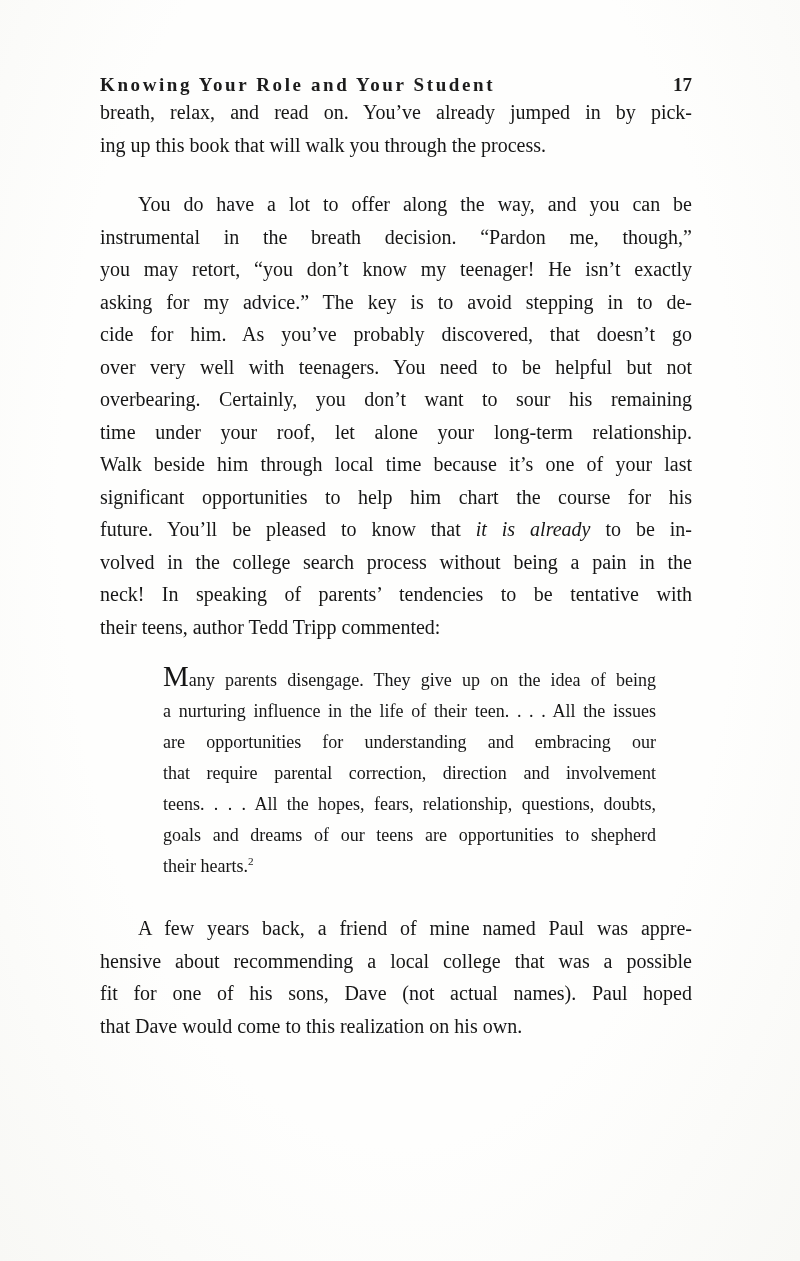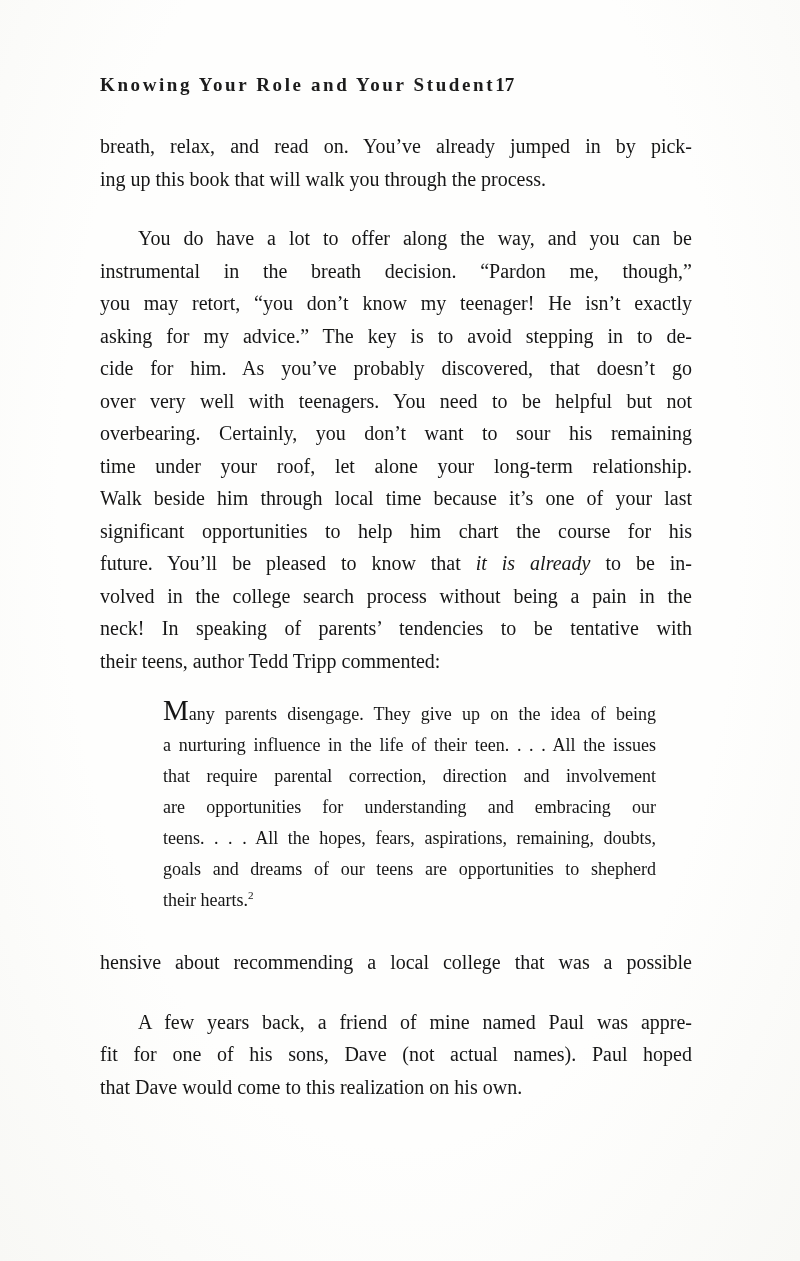--- a/index.html
+++ b/index.html
@@ -22,23 +22,22 @@
 
   .content {
     position: absolute;
     left: 100px;
     top: 74px;
     width: 592px;
   }
 
   .running-header {
     display: flex;
-    justify-content: flex-start;
+    justify-content: space-between;
     align-items: baseline;
-    margin-bottom: 34px;
   }
 
   .running-header .title {
     font-size: 19px;
     font-weight: bold;
     letter-spacing: 2.6px;
     color: #1c1c1c;
   }
 
   .running-header .pagenum {
@@ -115,28 +114,28 @@
           <div class="line">Walk beside him through local time because it’s one of your last</div>
           <div class="line">significant opportunities to help him chart the course for his</div>
           <div class="line"><span>future. You’ll be pleased to know that </span><i>it is already</i><span> to be in-</span></div>
           <div class="line">volved in the college search process without being a pain in the</div>
           <div class="line">neck! In speaking of parents’ tendencies to be tentative with</div>
           <div class="line last">their teens, author Tedd Tripp commented:</div>
         </div>
         <div class="quote">
           <div class="line"><span class="initial-cap">M</span><span>any parents disengage. They give up on the idea of being</span></div>
           <div class="line">a nurturing influence in the life of their teen. . . . All the issues</div>
+          <div class="line">are opportunities for understanding and embracing our</div>
           <div class="line">that require parental correction, direction and involvement</div>
-          <div class="line">are opportunities for understanding and embracing our</div>
-          <div class="line">teens. . . . All the hopes, fears, aspirations, remaining, doubts,</div>
+          <div class="line">teens. . . . All the hopes, fears, relationship, questions, doubts,</div>
           <div class="line">goals and dreams of our teens are opportunities to shepherd</div>
           <div class="line last"><span>their hearts.</span><sup class="footnote-ref">2</sup></div>
         </div>
         <div class="paragraph">
+          <div class="line indent">A few years back, a friend of mine named Paul was appre-</div>
           <div class="line">hensive about recommending a local college that was a possible</div>
-          <div class="line indent">A few years back, a friend of mine named Paul was appre-</div>
           <div class="line">fit for one of his sons, Dave (not actual names). Paul hoped</div>
           <div class="line last">that Dave would come to this realization on his own.</div>
         </div>
       </div>
 
   </div>
 </div>
 
 </body></html>

